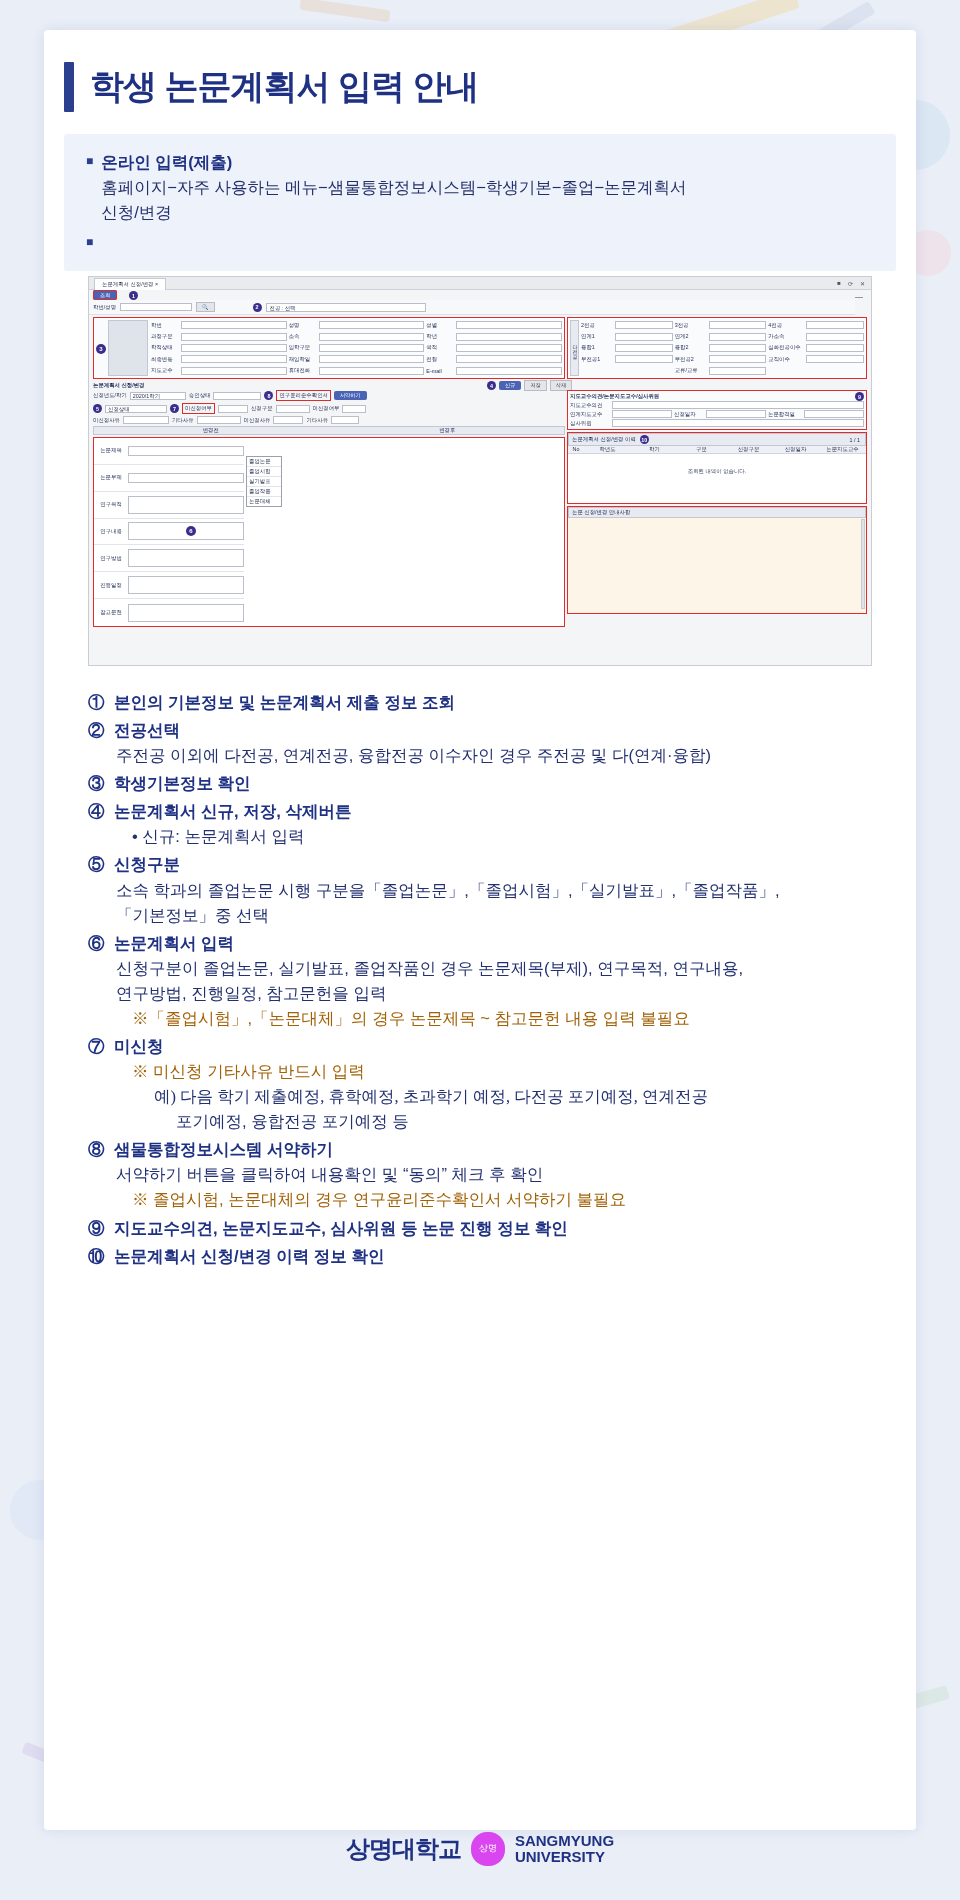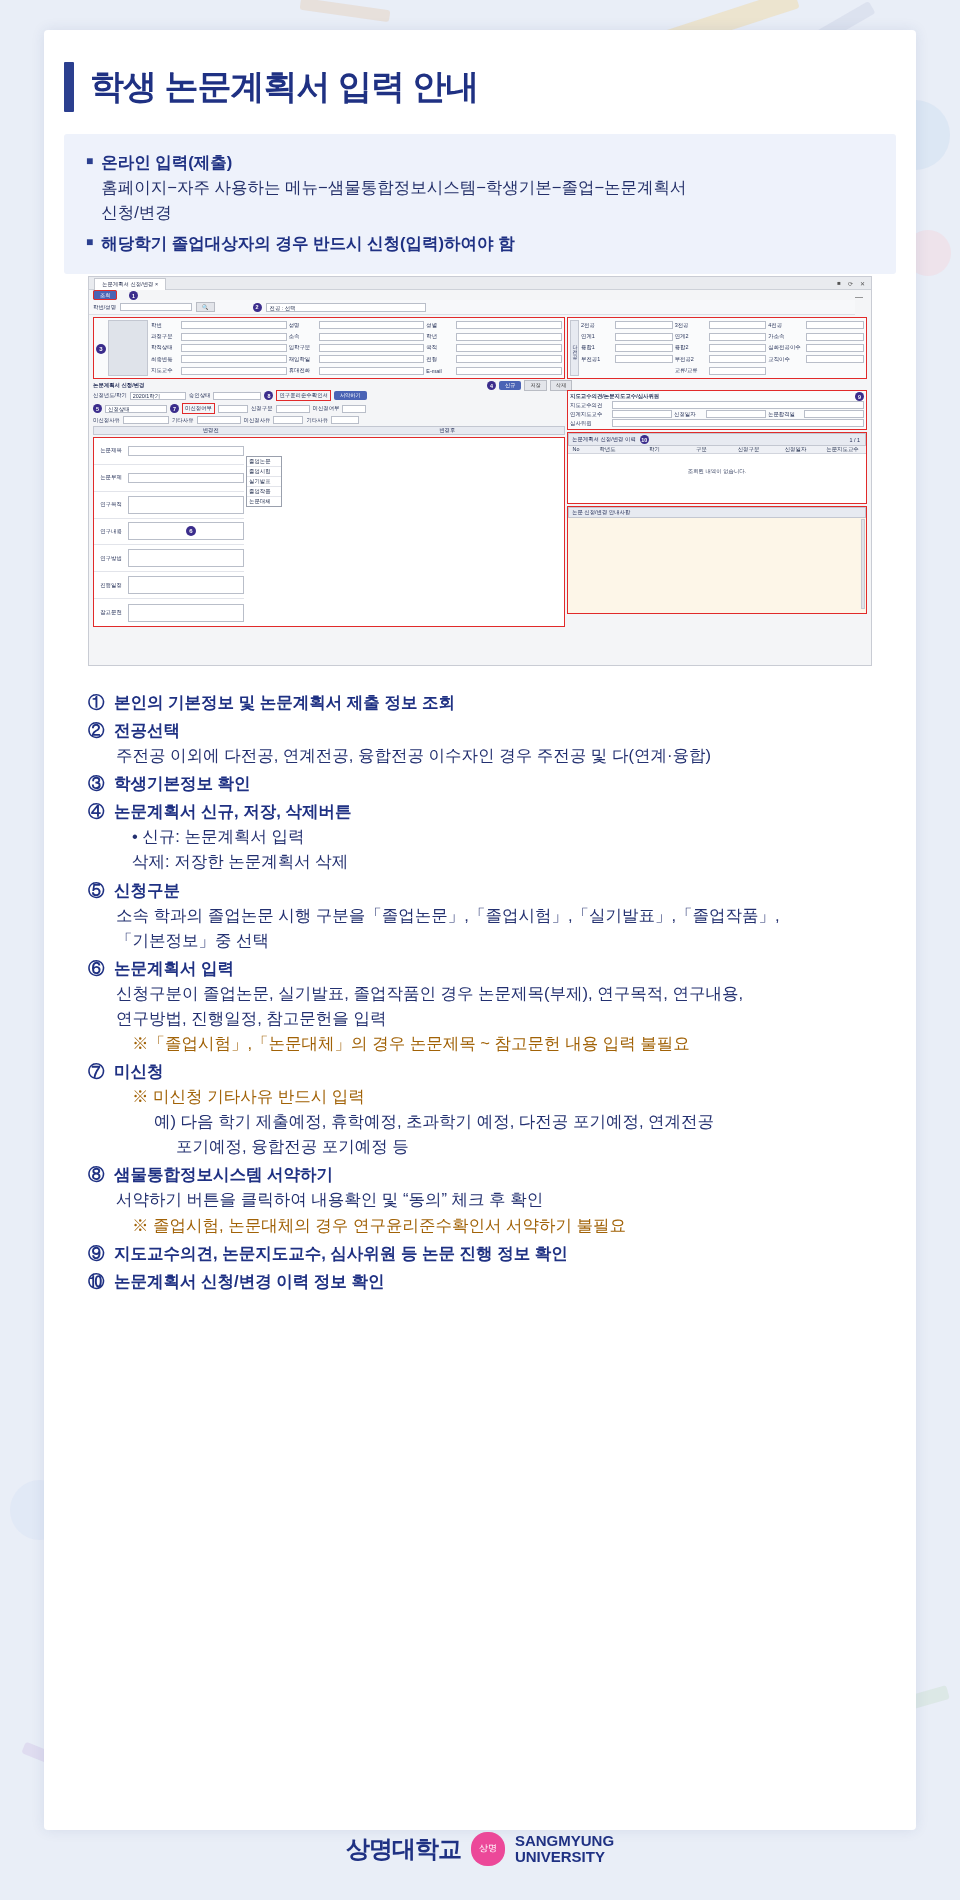--- a/index.html
+++ b/index.html
@@ -79,29 +79,29 @@
   .notes {
     position:absolute; left:44px; top:660px; width:800px;
     font-size:16.5px; color:#1b2a63; line-height:1.52;
   }
   .note { display:flex; margin-bottom:3px; }
   .note-num { width:26px; flex:0 0 26px; font-weight:bold; color:#1f3183; }
   .note-body { flex:1; }
   .note-head { font-weight:bold; color:#1f3183; }
   .sub { display:block; color:#233070; padding-left:2px; }
   .sub.indent { padding-left:18px; }
-  .sub.indent2 { padding-left:40px; }
+  .sub.indent2 { padding-left:40px;font-family:Liberation Serif, serif; }
   .pink { color:#a16207; }
 
   
   .footer {
     position:absolute; left:0; right:0; bottom:34px; display:flex; align-items:center; justify-content:center; gap:10px;
   }
   .f-ko { font-size:24px; font-weight:bold; color:#1f3183; letter-spacing:-1px;}
-  .f-mark { width:34px; height:34px; background:#ec4899; border-radius:16px; color:#fff; font-size:9px;
+  .f-mark { width:34px; height:34px; background:#d946ef; border-radius:16px; color:#fff; font-size:9px;
             display:flex; align-items:center; justify-content:center; text-align:center; line-height:1.1;}
   .f-en { font-size:15px; font-weight:bold; color:#1f3183; line-height:1.05; }
 </style>
 </head>
 <body>
 
 <div class="bg-doodles">
   <div class="doodle d-circle" style="left:880px;top:100px;width:70px;height:70px;background:#cfe0f2;"></div>
   <div class="doodle d-circle" style="left:905px;top:230px;width:46px;height:46px;background:#f3d7df;"></div>
   <div class="doodle d-circle" style="left:10px;top:1480px;width:60px;height:60px;background:#d9e4f5;"></div>
@@ -123,23 +123,20 @@
     <div class="intro-item">
       <span class="intro-bullet">■</span>
       <div class="intro-body">
         <div class="intro-head">온라인 입력(제출)</div>
         <div class="intro-sub" style="white-space:pre-line">홈페이지−자주 사용하는 메뉴−샘물통합정보시스템−학생기본−졸업−논문계획서
 신청/변경</div>
       </div>
     </div>
     <div class="intro-item" style="margin-bottom:0;">
       <span class="intro-bullet">■</span>
-      <div class="intro-body">
-        <div class="intro-head">해당학기 졸업대상자의 경우 반드시 신청(입력)하여야 함</div>
-      </div>
     </div>
   </div>
 
   <div class="shot">
 
     <div class="tabbar">
       <div class="tab">논문계획서 신청/변경 ×</div>
       <div class="winbtns">
         <span>■</span>
         <span>⟳</span>
@@ -393,21 +390,20 @@
     <div class="note">
       <div class="note-num">③</div>
       <div class="note-body"><span class="note-head">학생기본정보 확인</span></div>
     </div>
 
     <div class="note">
       <div class="note-num">④</div>
       <div class="note-body">
         <span class="note-head">논문계획서 신규, 저장, 삭제버튼</span>
         <span class="sub indent">• 신규: 논문계획서 입력</span>
-        <span class="sub indent">삭제: 저장한 논문계획서 삭제</span>
       </div>
     </div>
 
     <div class="note">
       <div class="note-num">⑤</div>
       <div class="note-body">
         <span class="note-head">신청구분</span>
         <span class="sub">소속 학과의 졸업논문 시행 구분을「졸업논문」,「졸업시험」,「실기발표」,「졸업작품」,</span>
         <span class="sub">「기본정보」중 선택</span>
       </div>

